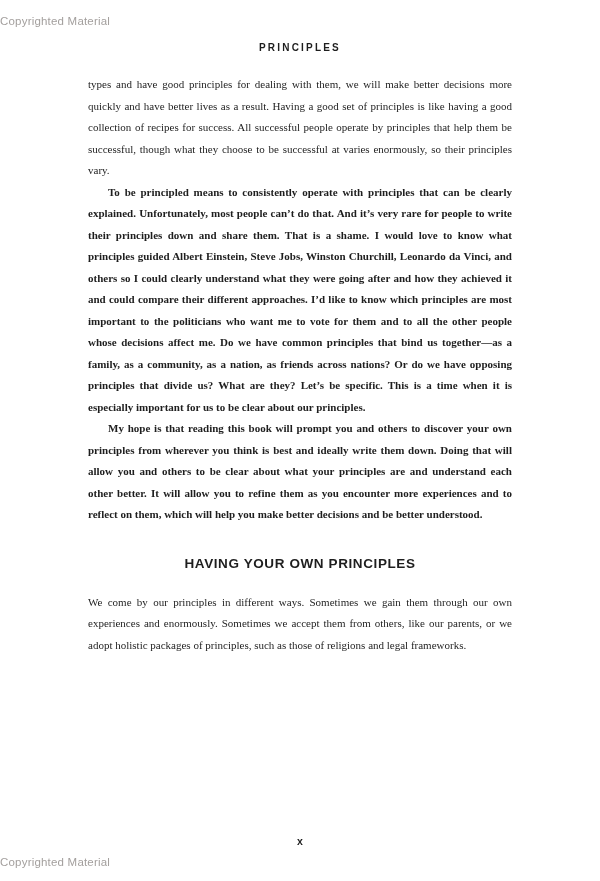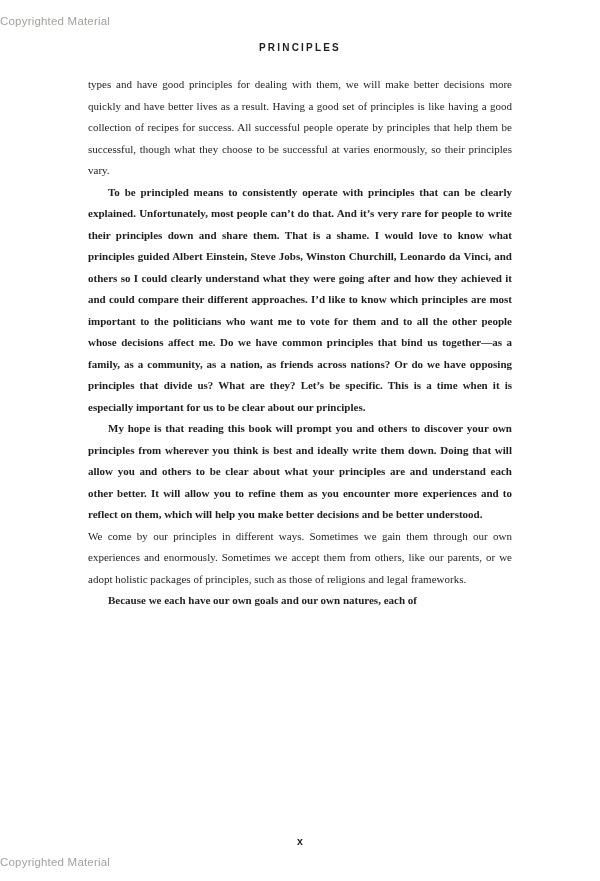--- a/index.html
+++ b/index.html
@@ -77,22 +77,22 @@
 
   <div class="copyright top">Copyrighted Material</div>
 
   <div class="running-header">PRINCIPLES</div>
 
   <div class="text-block">
     <p class="noindent">types and have good principles for dealing with them, we will make better decisions more quickly and have better lives as a result. Having a good set of principles is like having a good collection of recipes for success. All successful people operate by principles that help them be successful, though what they choose to be successful at varies enormously, so their principles vary.</p>
     <p class="indent">To be principled means to consistently operate with principles that can be clearly explained. Unfortunately, most people can’t do that. And it’s very rare for people to write their principles down and share them. That is a shame. I would love to know what principles guided Albert Einstein, Steve Jobs, Winston Churchill, Leonardo da Vinci, and others so I could clearly understand what they were going after and how they achieved it and could compare their different approaches. I’d like to know which principles are most important to the politicians who want me to vote for them and to all the other people whose decisions affect me. Do we have common principles that bind us together—as a family, as a community, as a nation, as friends across nations? Or do we have opposing principles that divide us? What are they? Let’s be specific. This is a time when it is especially important for us to be clear about our principles.</p>
     <p class="indent">My hope is that reading this book will prompt you and others to discover your own principles from wherever you think is best and ideally write them down. Doing that will allow you and others to be clear about what your principles are and understand each other better. It will allow you to refine them as you encounter more experiences and to reflect on them, which will help you make better decisions and be better understood.</p>
 
+    <h2 class="section-heading">HAVING YOUR OWN PRINCIPLES</h2>
 
     <p class="noindent">We come by our principles in different ways. Sometimes we gain them through our own experiences and enormously. Sometimes we accept them from others, like our parents, or we adopt holistic packages of principles, such as those of religions and legal frameworks.</p>
-    <p class="indent">Because we each have our own goals and our own natures, each of</p>
   </div>
 
   <div class="page-number">x</div>
 
   <div class="copyright bottom">Copyrighted Material</div>
 
 </div>
 
 </body></html>

